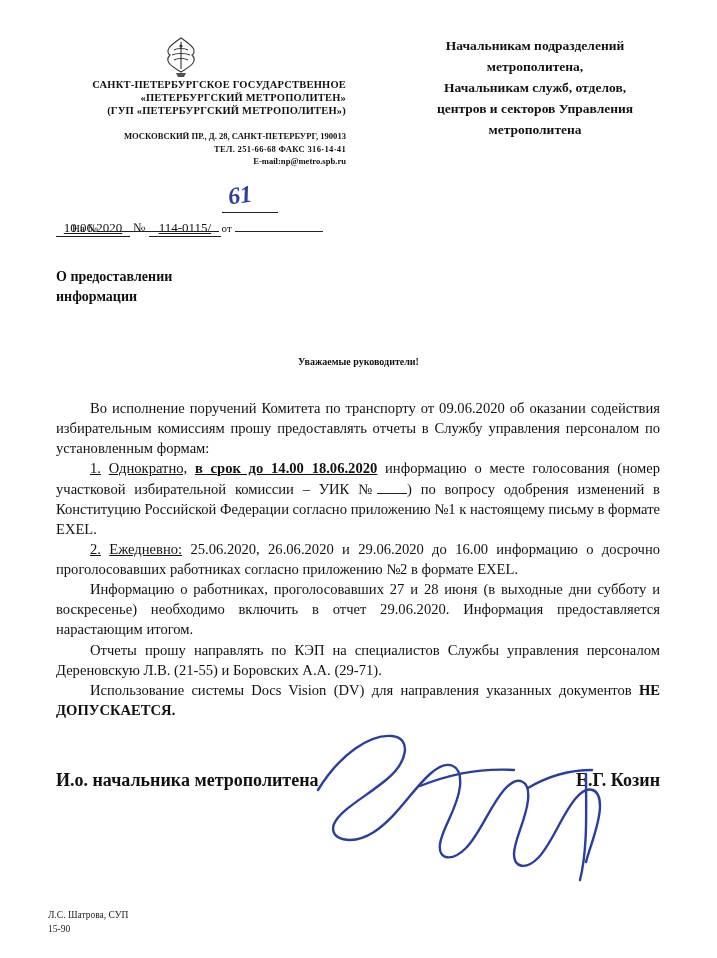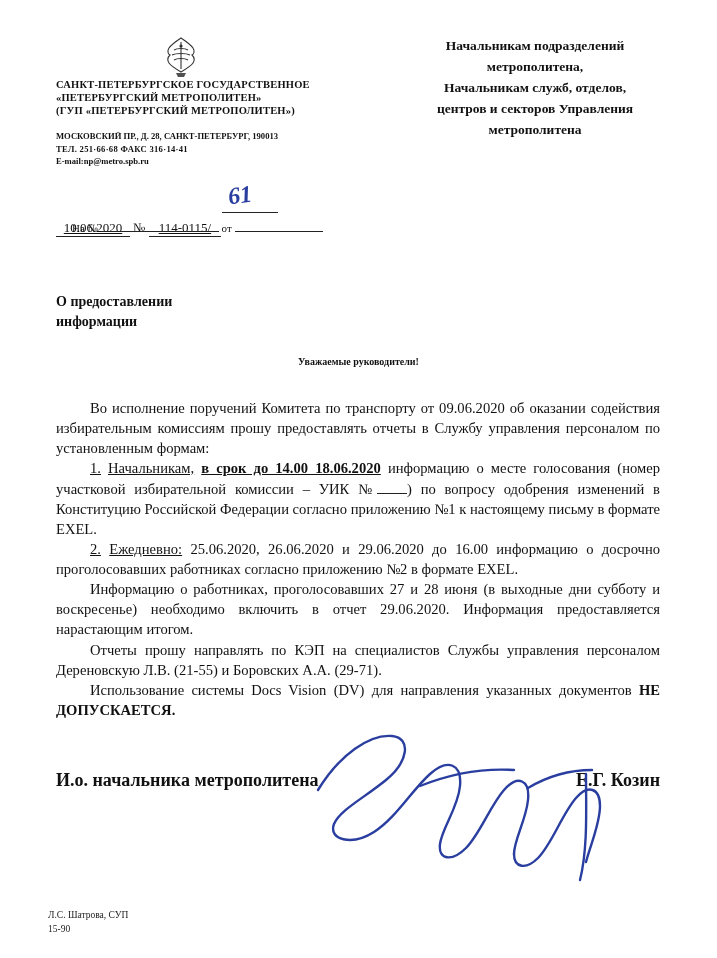--- a/index.html
+++ b/index.html
@@ -28,21 +28,21 @@
     left: 163px;
     top: 36px;
     width: 36px;
     height: 44px;
   }
   .sender-block {
     position: absolute;
     left: 56px;
     top: 78px;
     width: 290px;
-    text-align: left;
+    text-align: right;
     line-height: 1.25;
   }
   .sender-name {
     font-size: 10.5px;
     font-weight: bold;
     letter-spacing: 0.2px;
     text-transform: uppercase;
   }
   .sender-name div { white-space: nowrap; }
   .sender-addr {
@@ -111,21 +111,21 @@
     border-bottom: 1px solid #222;
     height: 12px;
   }
   .r2a { width: 118px; }
   .r2b { width: 88px; }
 
   
   .subject {
     position: absolute;
     left: 56px;
-    top: 292px;
+    top: 267px;
     font-size: 14px;
     font-weight: bold;
     line-height: 1.45;
   }
 
   
   .salutation {
     position: absolute;
     left: 0;
     top: 356px;
@@ -253,21 +253,21 @@
   </div>
 
   <div class="salutation">Уважаемые руководители!</div>
 
   <div class="body">
 
     <p>Во исполнение поручений Комитета по транспорту от 09.06.2020 об оказании содействия избирательным комиссиям прошу предоставлять отчеты в Службу управления персоналом по установленным формам:</p>
 
     <p>
       <span class="num">1.</span>
-      <span class="u">Начальникам,</span>
+      <span class="u">Однократно,</span>
       <b><span class="u">в срок до 14.00  18.06.2020</span></b>
       <span>информацию о месте голосования (номер участковой избирательной комиссии – УИК №</span><span class="blank"></span><span>) по вопросу одобрения изменений в Конституцию Российской Федерации согласно приложению №1 к настоящему письму в формате EXEL.</span>
     </p>
 
     <p>
       <span class="num">2.</span>
       <span class="u">Ежедневно:</span>
       <span>25.06.2020, 26.06.2020 и 29.06.2020 до 16.00  информацию о досрочно проголосовавших работниках согласно приложению №2 в формате EXEL.</span>
     </p>
 

